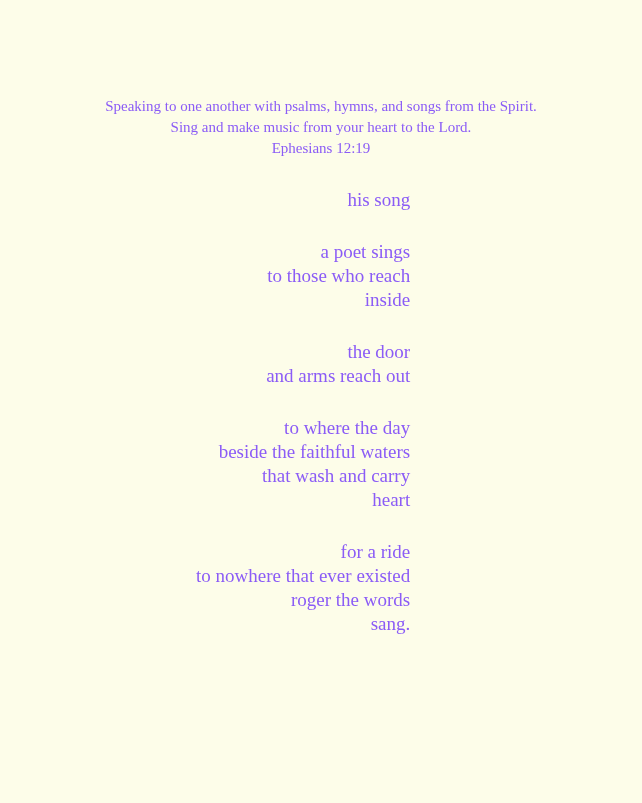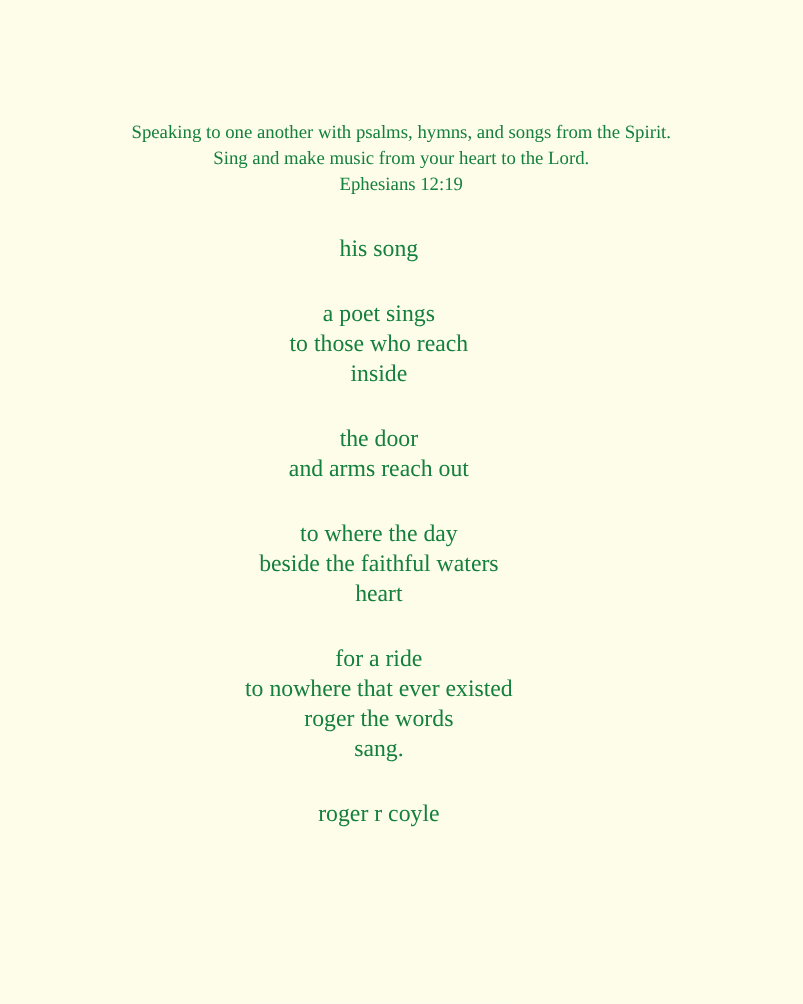--- a/index.html
+++ b/index.html
@@ -4,40 +4,40 @@
 <style>
   html, body {
     margin: 0;
     padding: 0;
   }
   .page {
     position: relative;
     width: 642px;
     height: 803px;
     background: #FDFDE9;
-    color: #15803d;
+    color: #8b5cf6;
     font-family: "Liberation Serif", "DejaVu Serif", serif;
     overflow: hidden;
   }
   .epigraph {
     position: absolute;
     top: 96px;
     left: 0;
     width: 642px;
     text-align: center;
     font-size: 15px;
     line-height: 21px;
   }
   .poem {
     position: absolute;
     top: 188px;
     left: 196px;
     font-size: 19px;
     line-height: 24px;
-    text-align: center;
+    text-align: right;
   }
   .stanza {
     margin: 0 0 28px 0;
   }
   .stanza:last-child {
     margin-bottom: 0;
   }
   .poem-line, .epigraph-line {
     white-space: pre;
   }
@@ -66,28 +66,26 @@
     </div>
 
     <div class="stanza">
       <div class="poem-line">the door</div>
       <div class="poem-line">and arms reach out</div>
     </div>
 
     <div class="stanza">
       <div class="poem-line">to where the day</div>
       <div class="poem-line">beside the faithful waters</div>
+      <div class="poem-line">that wash and carry</div>
       <div class="poem-line">heart</div>
     </div>
 
     <div class="stanza">
       <div class="poem-line">for a ride</div>
       <div class="poem-line">to nowhere that ever existed</div>
       <div class="poem-line">roger the words</div>
       <div class="poem-line">sang.</div>
     </div>
 
-    <div class="stanza">
-      <div class="poem-line">roger r coyle</div>
-    </div>
 
   </div>
 </div>
 
 </body></html>

